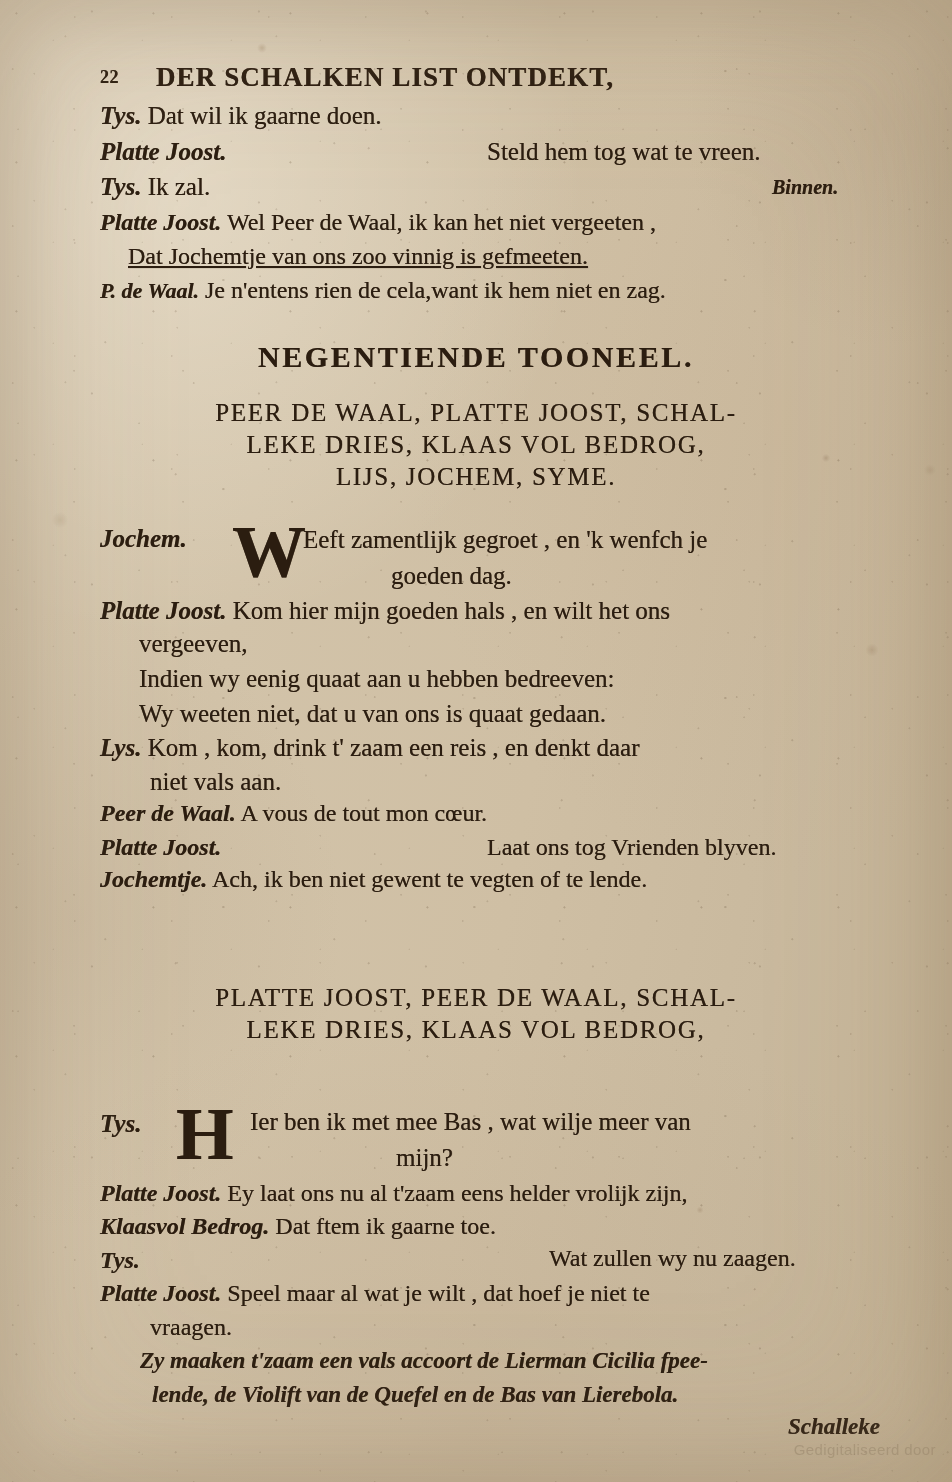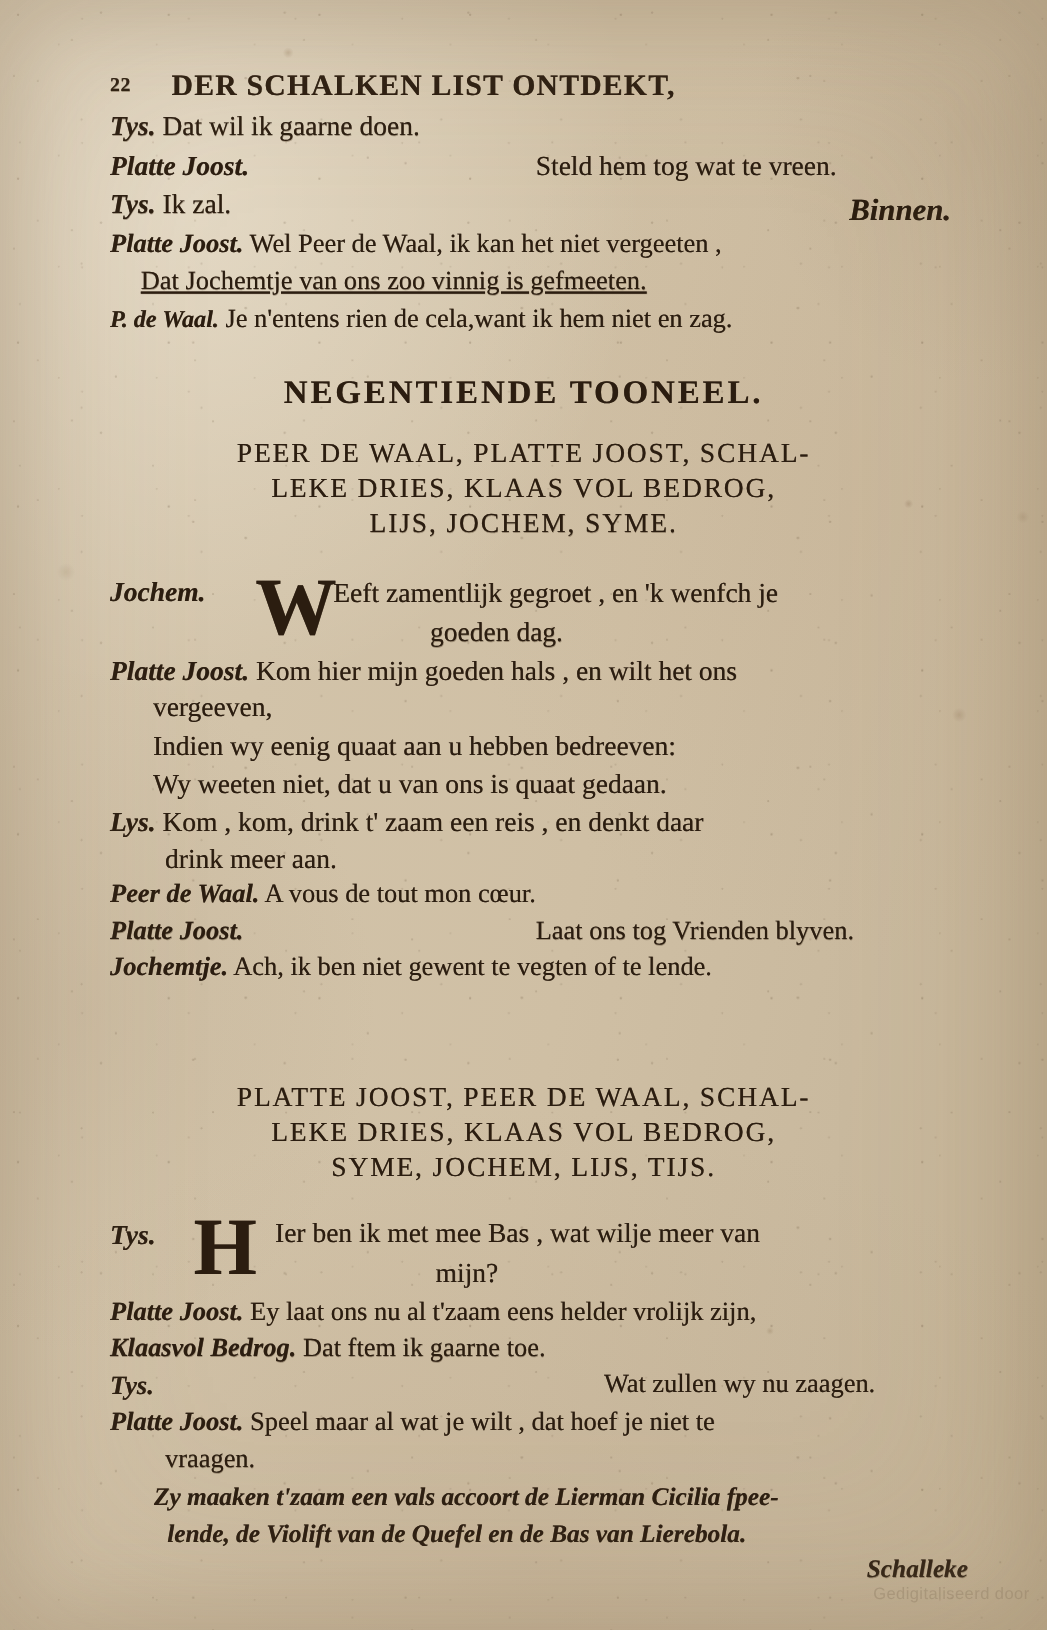--- a/index.html
+++ b/index.html
@@ -66,21 +66,21 @@
   .body{font-size:25px;}
   .body2{font-size:24px;}
   .sceneTitle{font-size:30px;letter-spacing:2.6px;font-weight:600;text-align:center;width:952px;}
   .cast{font-size:25px;letter-spacing:1.7px;text-align:center;width:952px;font-weight:500;}
   .dropcap{
     font-size:74px;line-height:.82;font-weight:600;
     position:absolute;
   }
   .stage{font-style:italic;font-weight:700;font-size:23px;}
   .catch{font-style:italic;font-weight:700;font-size:23px;}
-  .small-it{font-style:italic;font-weight:700;font-size:28px;}
+  .small-it{font-style:italic;font-weight:700;font-size:20px;}
 
   
   #watermark{
     position:absolute;right:16px;bottom:24px;
     font-family:Liberation Sans, sans-serif;font-size:15px;
     color:rgba(120,104,80,.30);letter-spacing:.4px;
     white-space:nowrap;
   }
   
   #vig{
@@ -153,21 +153,21 @@
   </div>
   <div class="line ink body" style="left:139px;top:630px;">vergeeven,</div>
 
   <div class="line ink body" style="left:139px;top:665px;">Indien wy eenig quaat aan u hebben bedreeven:</div>
   <div class="line ink body" style="left:139px;top:700px;">Wy weeten niet, dat u van ons is quaat gedaan.</div>
 
   <div class="line ink body" style="left:100px;top:734px;">
     <span class="spk">Lys.</span>
     <span>Kom , kom, drink t' zaam een reis , en denkt daar</span>
   </div>
-  <div class="line ink body" style="left:150px;top:768px;">drink meer aan.</div>
+  <div class="line ink body" style="left:150px;top:768px;">niet vals aan.</div>
 
   <div class="line ink body2" style="left:100px;top:800px;">
     <span class="spk">Peer de Waal.</span>
     <span>A vous de tout mon cœur.</span>
   </div>
 
   <div class="line ink body2" style="left:100px;top:834px;">
     <span class="spk">Platte Joost.</span>
   </div>
   <div class="line ink body2" style="left:487px;top:834px;">Laat ons tog Vrienden blyven.</div>
@@ -177,23 +177,20 @@
     <span>Ach, ik ben niet gewent te vegten of te lende.</span>
   </div>
 
 
   <div class="line ink cast" style="left:0;top:984px;">
     <span>PLATTE JOOST, PEER DE WAAL, SCHAL-</span>
   </div>
   <div class="line ink cast" style="left:0;top:1016px;">
     <span>LEKE DRIES, KLAAS VOL BEDROG,</span>
   </div>
-  <div class="line ink cast" style="left:0;top:1048px;">
-    <span>SYME, JOCHEM, LIJS, TIJS.</span>
-  </div>
 
   <div class="line ink body" style="left:100px;top:1110px;">
     <span class="spk">Tys.</span>
   </div>
   <div class="ink dropcap" style="left:176px;top:1104px;">H</div>
   <div class="line ink body" style="left:250px;top:1108px;">Ier ben ik met mee Bas ,  wat wilje  meer van</div>
   <div class="line ink body" style="left:396px;top:1144px;">mijn?</div>
 
   <div class="line ink body2" style="left:100px;top:1180px;">
     <span class="spk">Platte Joost.</span>

